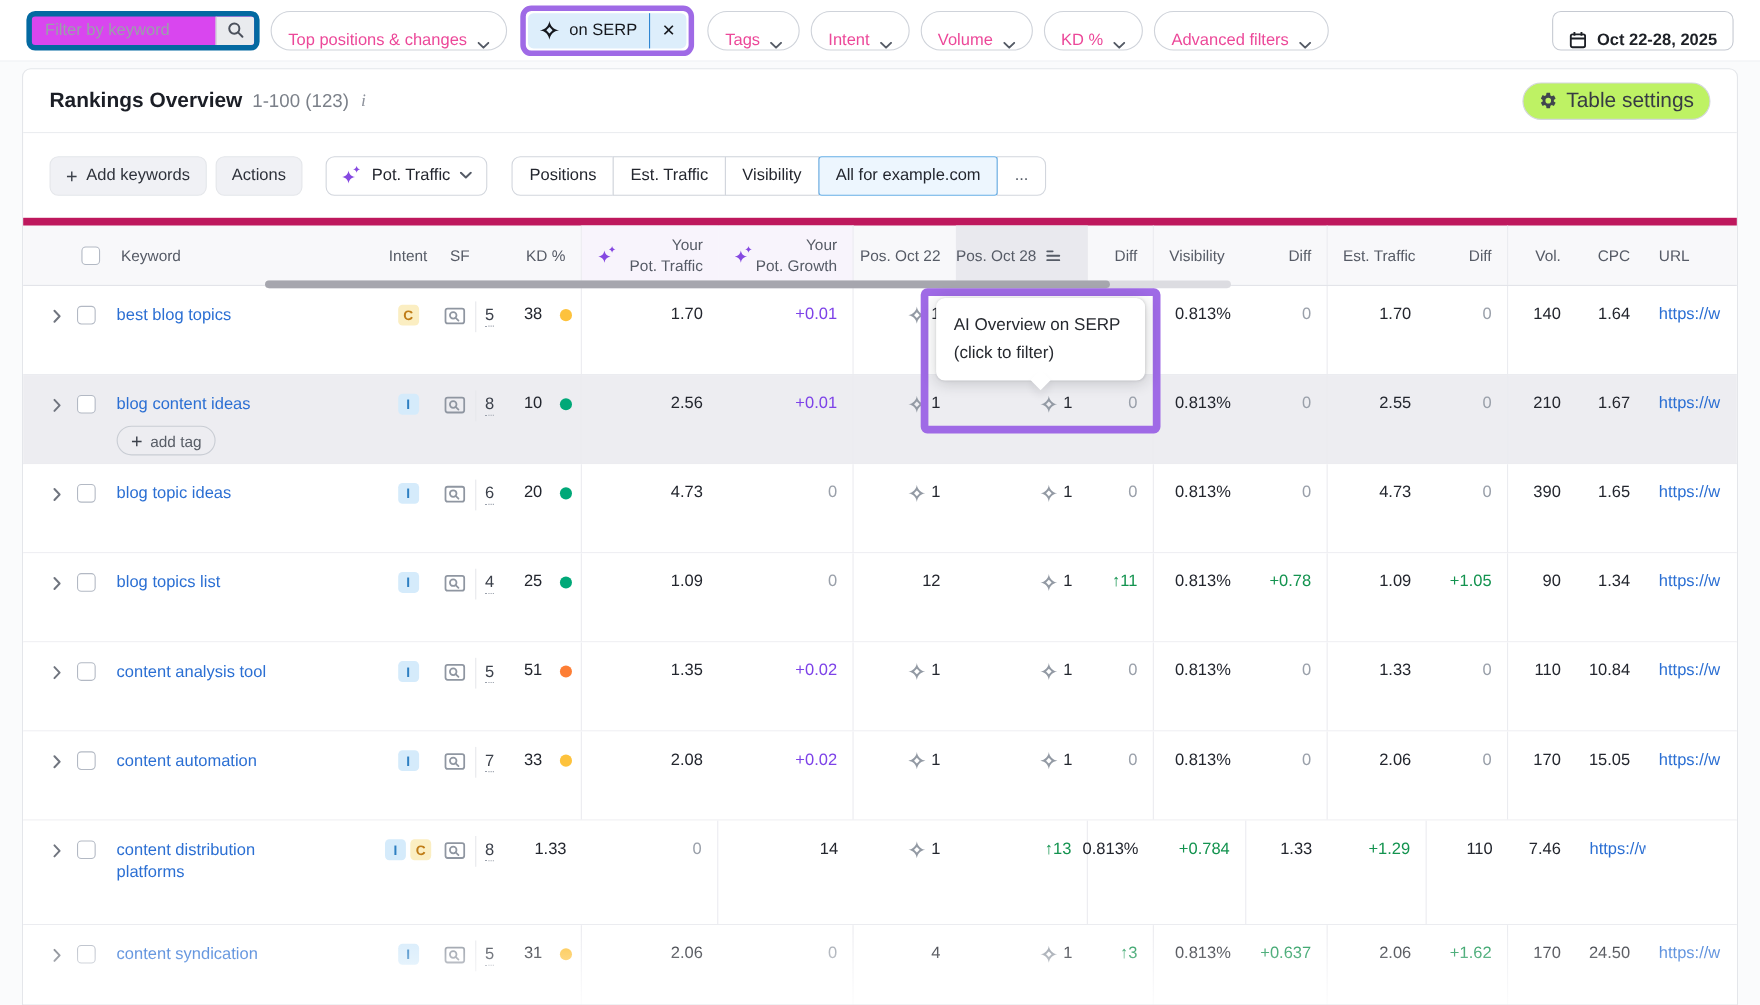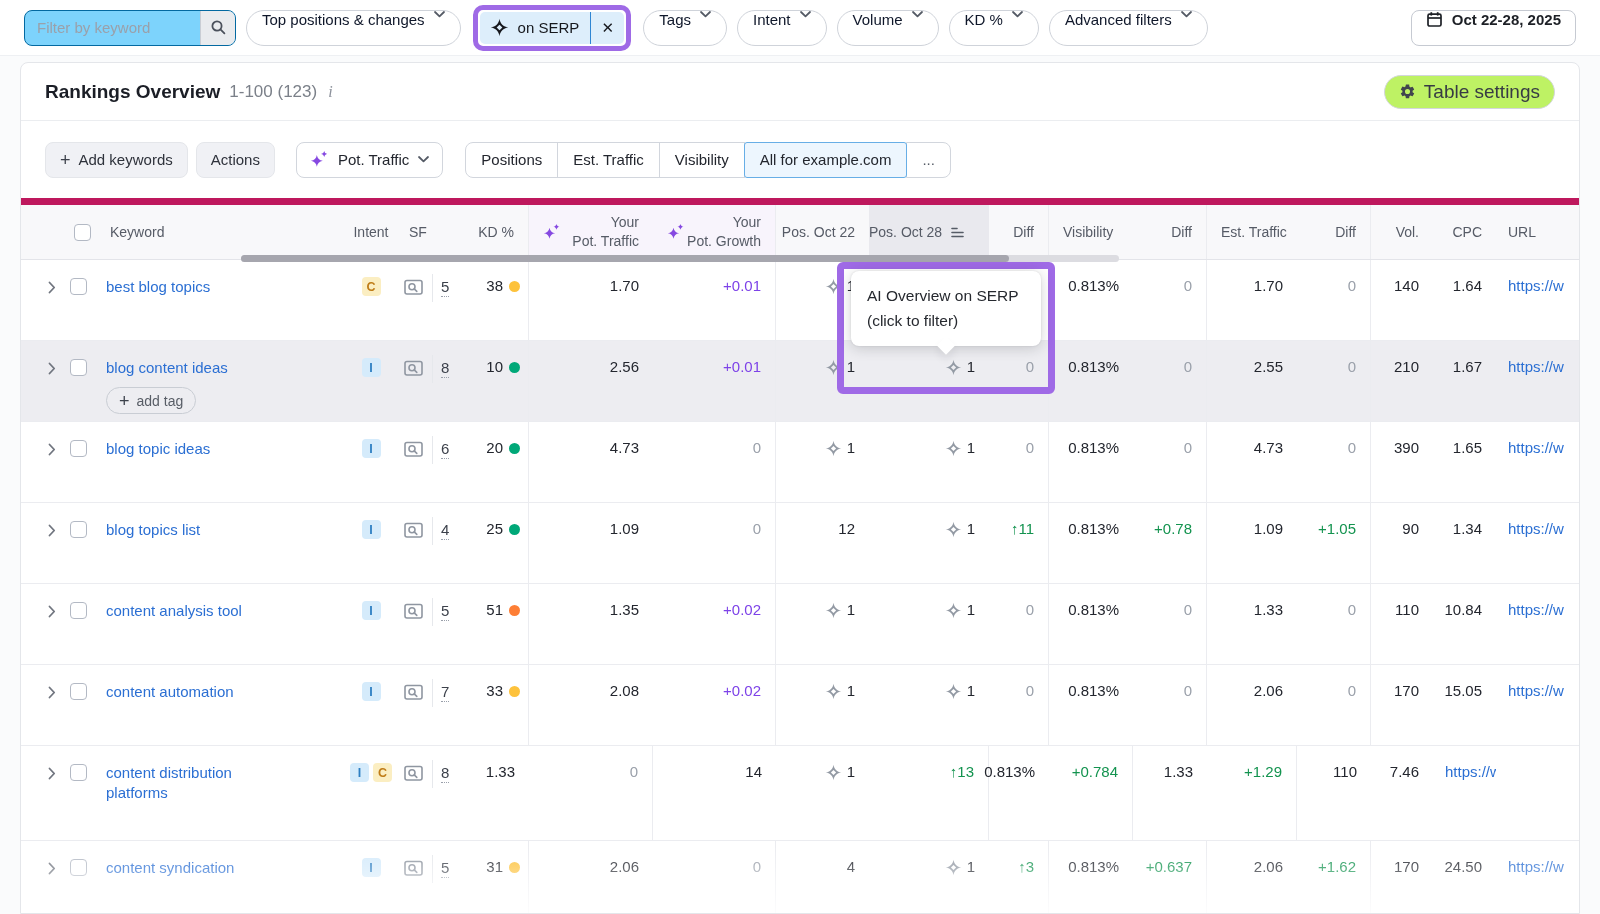--- a/index.html
+++ b/index.html
@@ -2,29 +2,29 @@
 <html><head>
 <meta charset="utf-8">
 <style>
   *{margin:0;box-sizing:border-box}
   html,body{width:1600px;height:914px;overflow:hidden}
   body{position:relative;background:#fafbfc;font-family:"Liberation Sans",sans-serif;color:#23262e}
   svg{display:block}
 
   
   .topbar{position:absolute;left:0;top:0;width:1600px;height:56px;background:#fff;border-bottom:1px solid #eef0f3;display:flex;align-items:center;padding:0 24px;gap:10px;z-index:10}
-  .search-box{display:flex;width:212px;height:36px;border:1px solid #0369a1;border-radius:8px;overflow:hidden;background:#7dd3fc;flex:none}
+  .search-box{display:flex;width:212px;height:36px;border:5px solid #0369a1;border-radius:8px;overflow:hidden;background:#d946ef;flex:none}
   .search-box input{flex:1;border:0;outline:0;padding:0 12px;font:15px "Liberation Sans",sans-serif;color:#2a2d34;min-width:0;background:transparent}
   .search-box input::placeholder{color:#9aa0aa}
   .search-btn{width:35px;background:#e9ebee;border-left:1px solid #c9cdd4;display:flex;align-items:center;justify-content:center;cursor:pointer}
-  .chip{height:36px;border:1px solid #cfd3da;border-radius:18px;background:#fff;display:flex;align-items:flex-start;gap:9px;padding:0 15px;font-size:15px;color:#0f172a;white-space:nowrap;flex:none;cursor:pointer}
+  .chip{height:36px;border:1px solid #cfd3da;border-radius:18px;background:#fff;display:flex;align-items:flex-end;gap:9px;padding:0 15px;font-size:15px;color:#ec4899;white-space:nowrap;flex:none;cursor:pointer}
   .serp-annot{border:5px solid #9f6ae6;border-radius:10px;padding:2px;display:flex;margin:0 2px;flex:none}
   .serp-chip{height:32px;background:#ddeefb;border-radius:5px;display:flex;align-items:center;padding-left:10px;gap:9px;font-size:15px;color:#16181d}
   .serp-x{width:34px;height:32px;display:flex;align-items:center;justify-content:center;border-left:1px solid #2f86d3;margin-left:2px;font-size:15px;color:#16181d;cursor:pointer}
-  .datebtn{margin-left:auto;height:36px;border:1px solid #c6cad2;border-radius:8px;background:#fff;display:flex;align-items:flex-start;gap:9px;padding:0 14px;font-size:15px;font-weight:bold;color:#1d2026;white-space:nowrap;flex:none;cursor:pointer}
+  .datebtn{margin-left:auto;height:36px;border:1px solid #c6cad2;border-radius:8px;background:#fff;display:flex;align-items:flex-end;gap:9px;padding:0 14px;font-size:15px;font-weight:bold;color:#1d2026;white-space:nowrap;flex:none;cursor:pointer}
 
   
   .panel{position:absolute;left:20px;top:62px;width:1560px;height:852px;background:#fff;border:1px solid #e4e6ea;border-radius:8px 8px 0 0;overflow:hidden}
   .title-row{height:58px;display:flex;align-items:center;padding:0 24px;border-bottom:1px solid #ebedf0}
   .title{font-size:19px;font-weight:bold;color:#1b1e26}
   .range{font-size:17px;color:#7b8089;margin-left:9px}
   .info-i{font-family:"Liberation Serif",serif;font-style:italic;color:#8d929c;font-size:16px;margin-left:11px}
   .settings-btn{margin-left:auto;height:34px;border:1px solid #d3d6dc;border-radius:17px;display:flex;align-items:center;gap:8px;padding:0 14px;font-size:19px;color:#373b44;background:#bef264;cursor:pointer}
 
   .toolbar{height:77px;display:flex;align-items:center;padding:0 24px}
@@ -63,21 +63,21 @@
   .kwlink{color:#2b6fd3;max-width:178px;line-height:20px;text-decoration:none;cursor:pointer}
   .addtag{margin-top:9px;height:27px;border:1px solid #c9cdd4;border-radius:14px;display:inline-flex;align-items:center;gap:7px;padding:0 12px;font-size:14px;color:#585d66;cursor:pointer;background:transparent}
   .int-cell{justify-content:center}
   .badge{width:19px;height:19px;border-radius:4px;font-size:12.5px;font-weight:bold;display:flex;align-items:center;justify-content:center;flex:none}
   .badge+.badge{margin-left:4px}
   .b-I{background:#d5ebfb;color:#2e7fc2}
   .b-C{background:#fbeec2;color:#bf7c17}
   .sf-cell{padding-left:2px;gap:8px}
   .vr{width:1px;height:28px;background:#e6e8ec;margin-top:-3px}
   .sfnum{color:#3c414b;border-bottom:1px dotted #9aa0ab;line-height:19px;cursor:pointer}
-  .kd-cell{justify-content:flex-end;padding-right:8px;gap:6px}
+  .kd-cell{justify-content:flex-end;padding-right:8px;gap:16px}
   .dot{width:11px;height:11px;border-radius:50%;margin-top:4px;flex:none}
   .pos-cell{gap:5px}
   .ai-ic{margin-top:1px;flex:none}
   .d-zero{color:#9aa0aa}
   .d-up{color:#13934f}
   .d-purple{color:#7d42e8}
   .urlcell{padding-left:12px;overflow:hidden}
   .urlcell a{color:#2b6fd3;text-decoration:none;white-space:nowrap;cursor:pointer}
 
   .fade{position:absolute;left:0;bottom:0;width:100%;height:68px;background:linear-gradient(rgba(255,255,255,0),rgba(255,255,255,.85));z-index:20;pointer-events:none}

